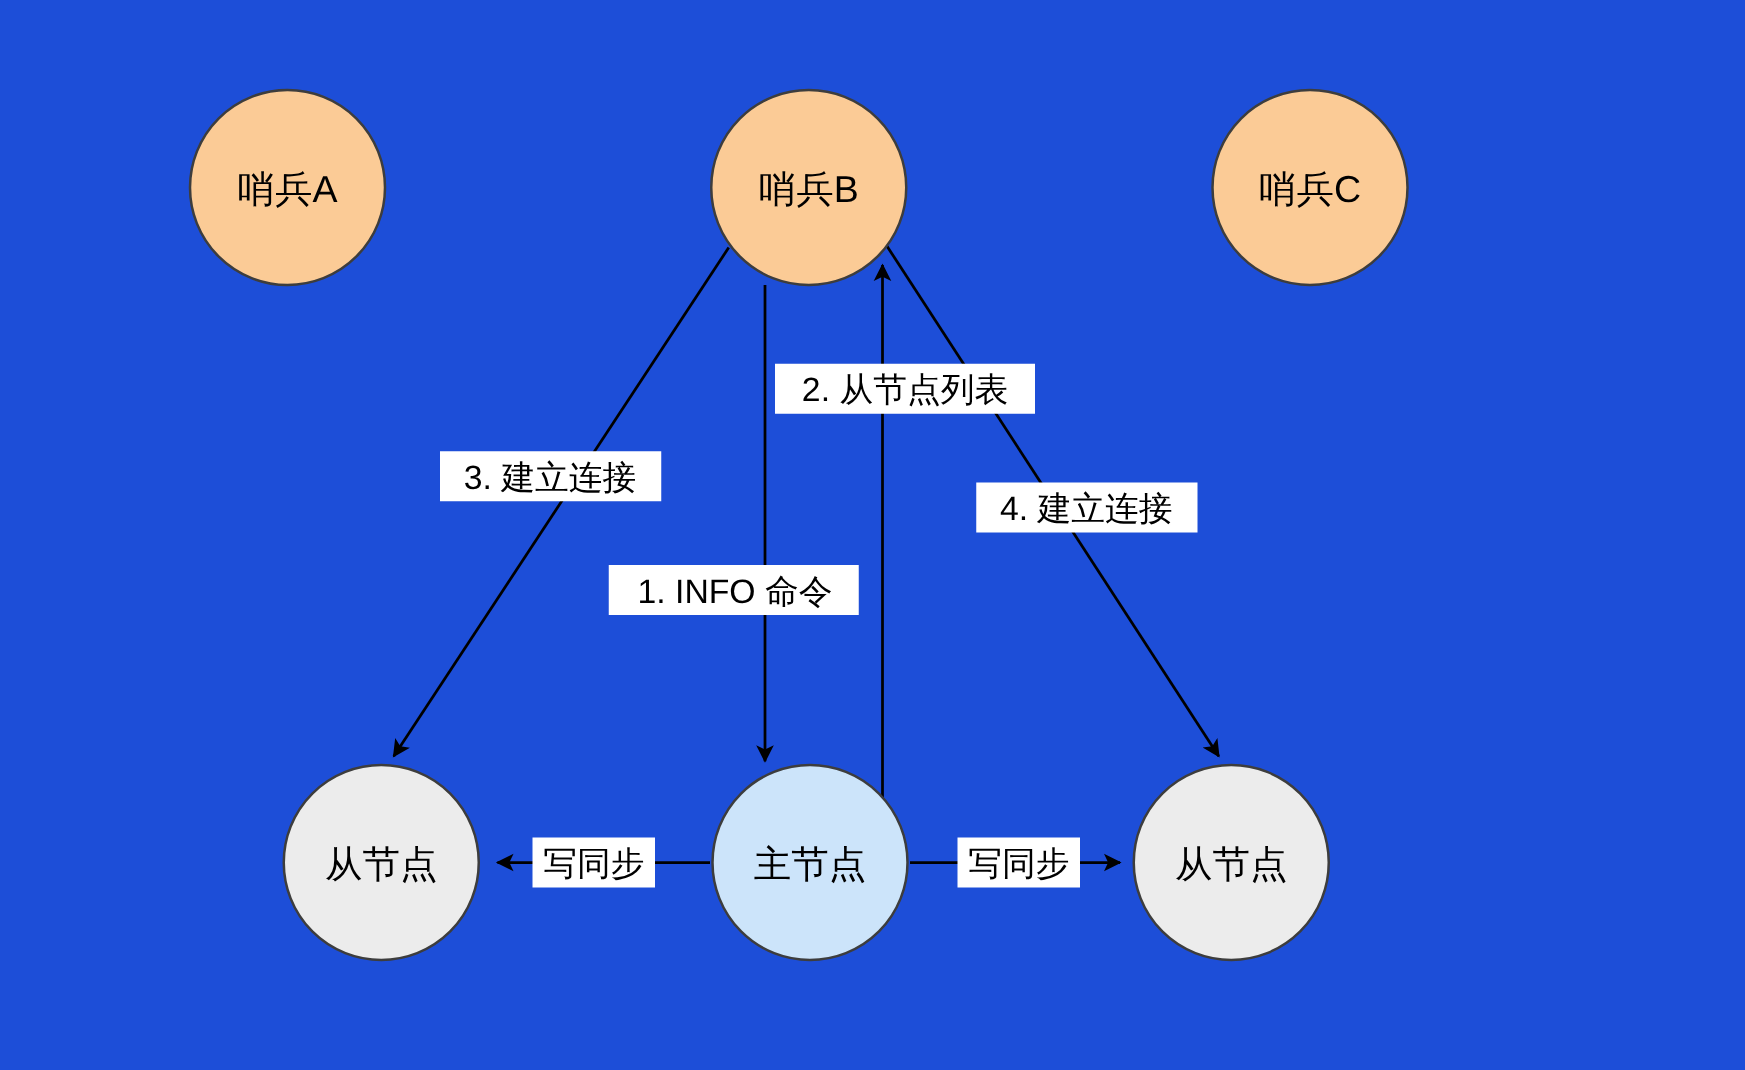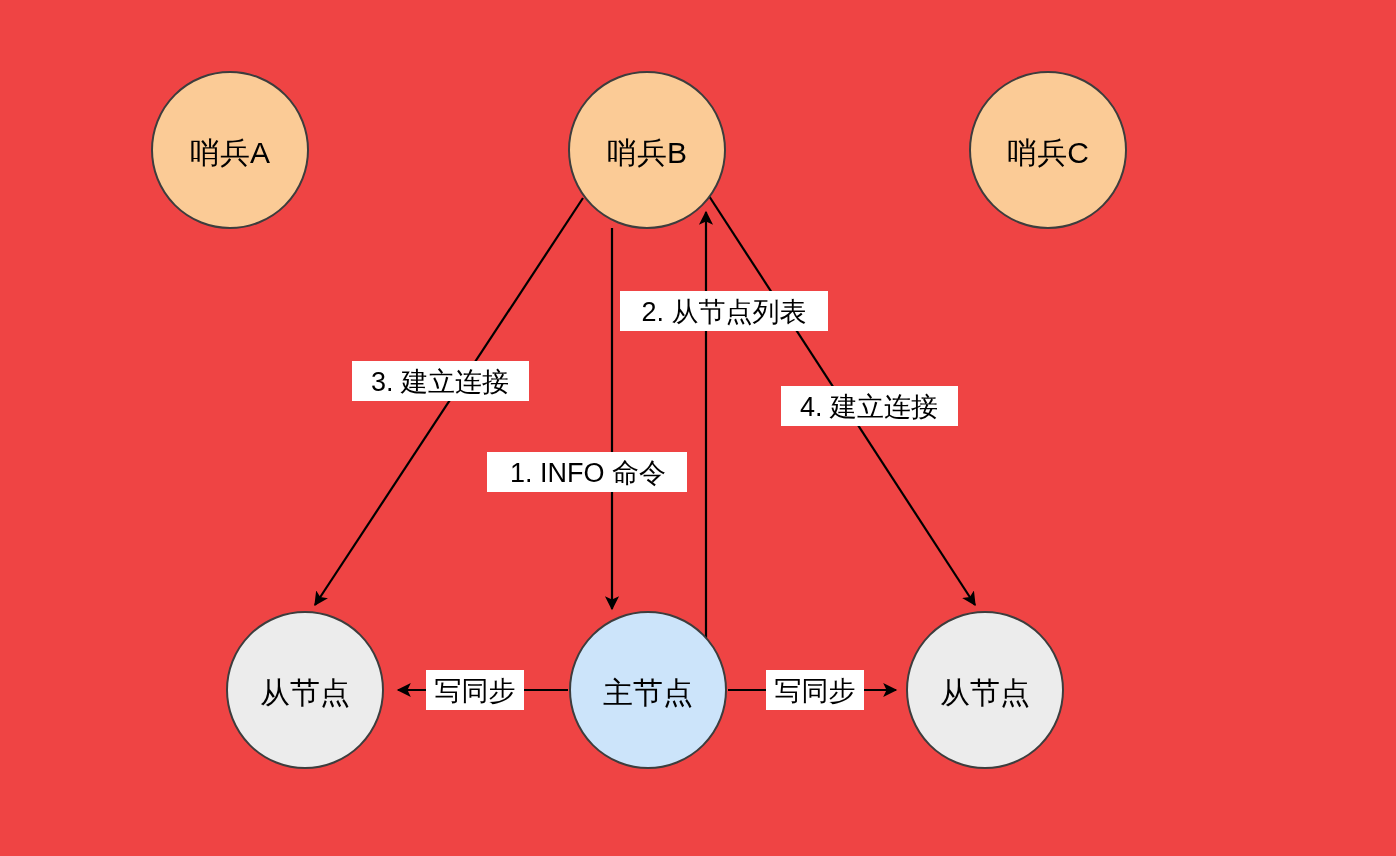--- a/index.html
+++ b/index.html
@@ -11,21 +11,21 @@
   body {
     width: 1396px;
     height: 856px;
     overflow: hidden;
     font-family: "Liberation Sans", "DejaVu Sans", sans-serif;
   }
   #diagram-root {
     position: relative;
     width: 1396px;
     height: 856px;
-    background: #ef4444;
+    background: #1d4ed8;
   }
   svg#diagram-canvas {
     position: absolute;
     top: 0;
     left: 0;
     width: 1396px;
     height: 856px;
     display: block;
   }
   .node-circle {

